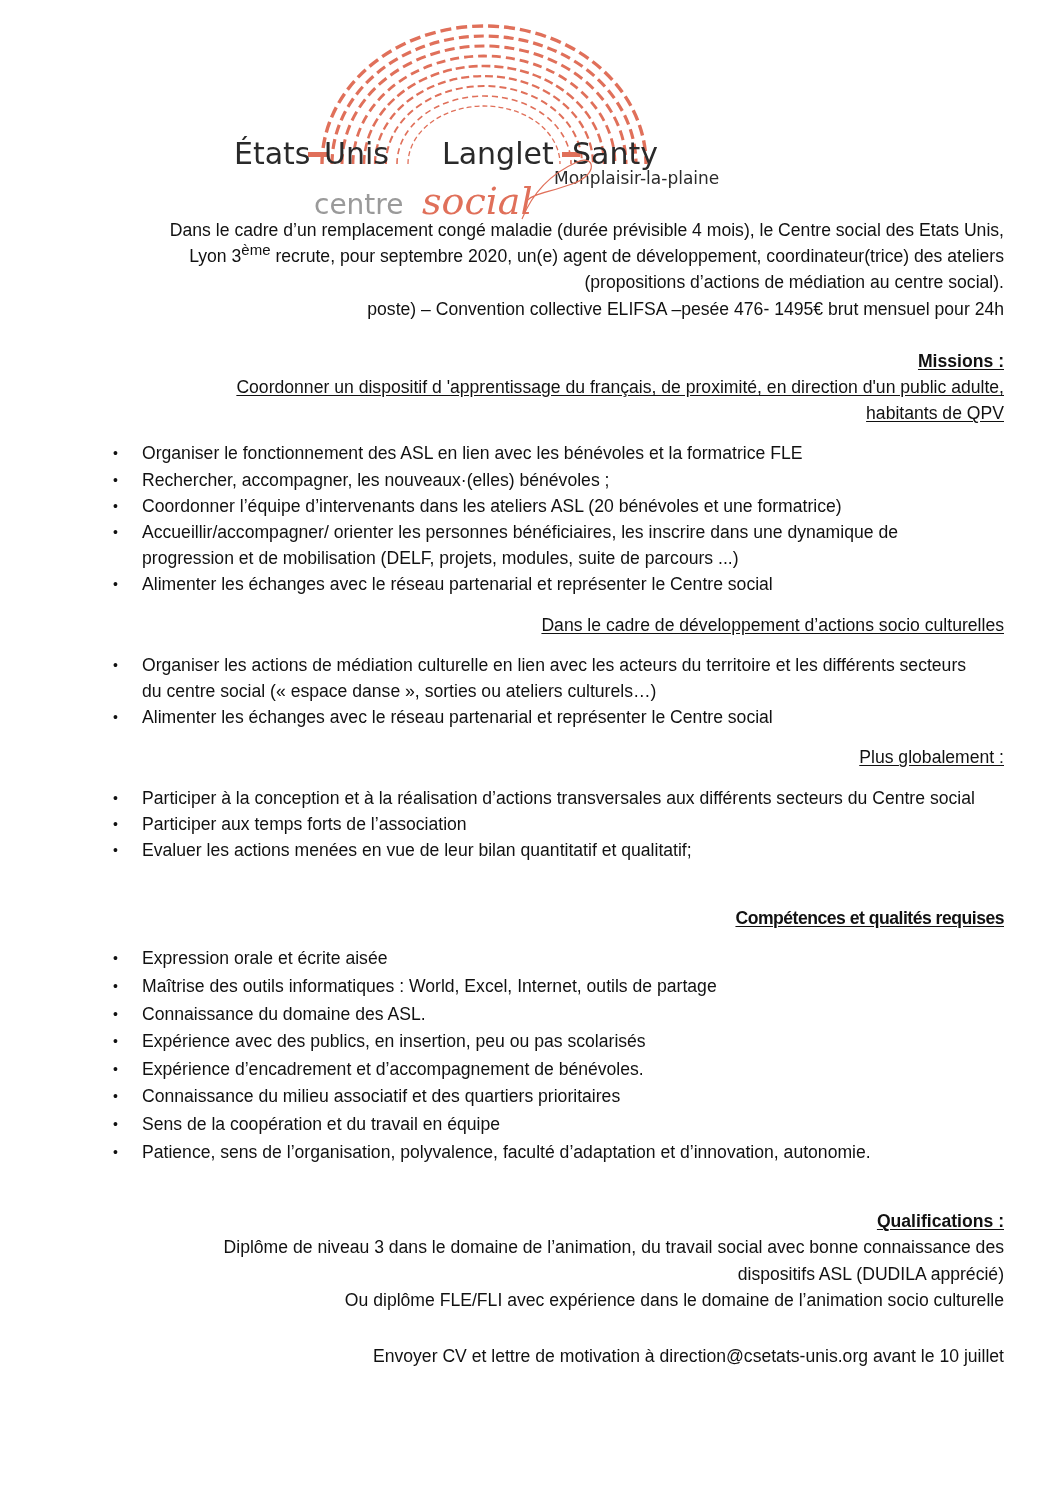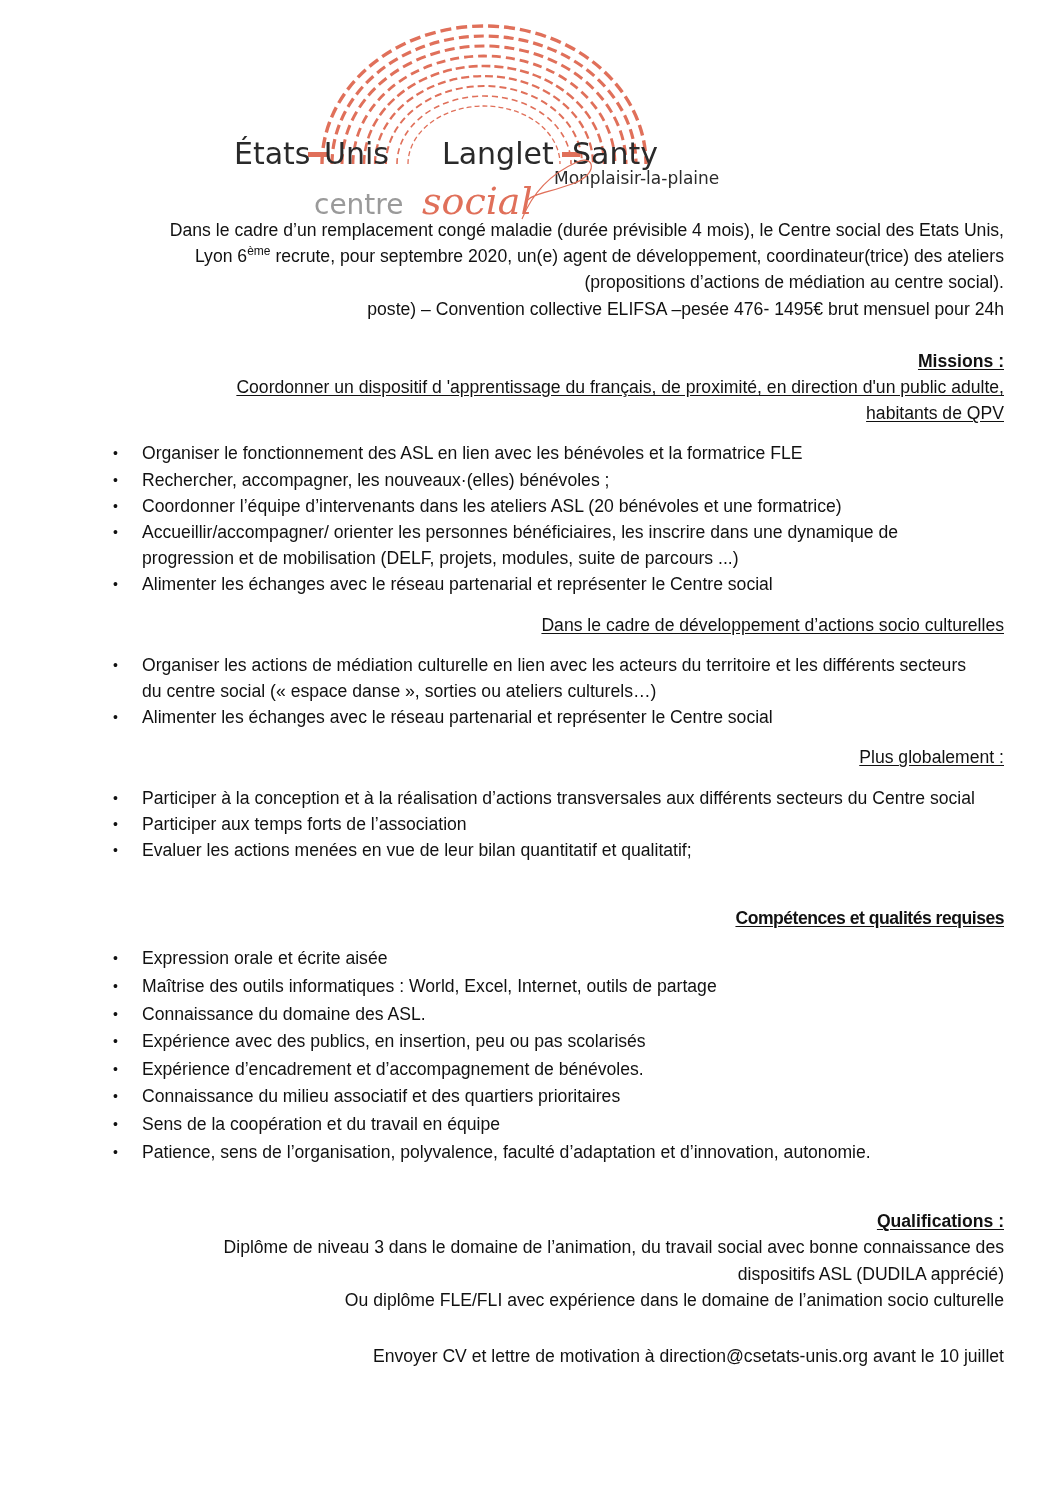--- a/index.html
+++ b/index.html
@@ -5,21 +5,21 @@
   html, body { margin: 0; padding: 0; background: #ffffff; }
   body { width: 1058px; height: 1497px; position: relative; overflow: hidden;
          font-family: "Liberation Sans", "DejaVu Sans", sans-serif; color: #111; }
   .logo { position: absolute; left: 232px; top: 0; width: 530px; height: 210px; margin-top: 24px; }
   .logo svg { width: 100%; height: 100%; display: block; }
   .page { position: absolute; left: 64px; top: 217px; width: 940px;
           font-size: 17.6px; line-height: 26.2px; }
   .page p { margin: 0; text-align: right; }
   .u { text-decoration: underline; text-underline-offset: 2px; }
   .b { font-weight: bold; }
-  .sup { font-size: 12px; vertical-align: 7px; line-height: 0; }
+  .sup { font-size: 15px; vertical-align: 7px; line-height: 0; }
   .gap { height: 26px; }
   ul.bullets { list-style: none; margin: 14px; padding: 0; }
   ul.bullets li { position: relative; padding-left: 64px; }
   ul.bullets li::before { content: "\2022"; position: absolute; left: 35px; top: 0; font-size: 14px; }
   .indent { padding-left: 32px; }
 </style>
 </head>
 <body>
 
 <div class="logo">
@@ -44,21 +44,21 @@
     <text x="322" y="160" font-family="DejaVu Sans, sans-serif" font-size="17" fill="#2a2a2a">Monplaisir-la-plaine</text>
     <text x="82" y="190" font-family="DejaVu Sans, sans-serif" font-size="28" fill="#9a9a9a">centre</text>
     <text x="190" y="190" font-family="DejaVu Serif, serif" font-style="italic" font-size="38" fill="#e0705a">social</text>
     <path d="M 290 195 C 300 170, 318 150, 345 138 C 362 130, 368 150, 340 160 C 318 168, 300 170, 296 176" fill="none" stroke="#e0705a" stroke-width="1.2"></path>
   </svg>
 </div>
 
 <div class="page">
   <section>
     <p>Dans le cadre d’un remplacement congé maladie (durée prévisible 4 mois), le Centre social des Etats Unis,</p>
-    <p><span>Lyon 6</span><span class="sup">ème</span><span> recrute, pour septembre 2020, un(e) agent de développement, coordinateur(trice) des ateliers</span></p>
+    <p><span>Lyon 3</span><span class="sup">ème</span><span> recrute, pour septembre 2020, un(e) agent de développement, coordinateur(trice) des ateliers</span></p>
     <p>(propositions d’actions de médiation au centre social).</p>
     <p>poste) – Convention collective ELIFSA –pesée 476- 1495€ brut mensuel pour 24h</p>
   </section>
 
   <div class="gap"></div>
 
   <section>
     <p class="u b">Missions :</p>
     <p class="u">Coordonner un dispositif d 'apprentissage du français, de proximité, en direction d'un public adulte,</p>
     <p class="u">habitants de QPV</p>

